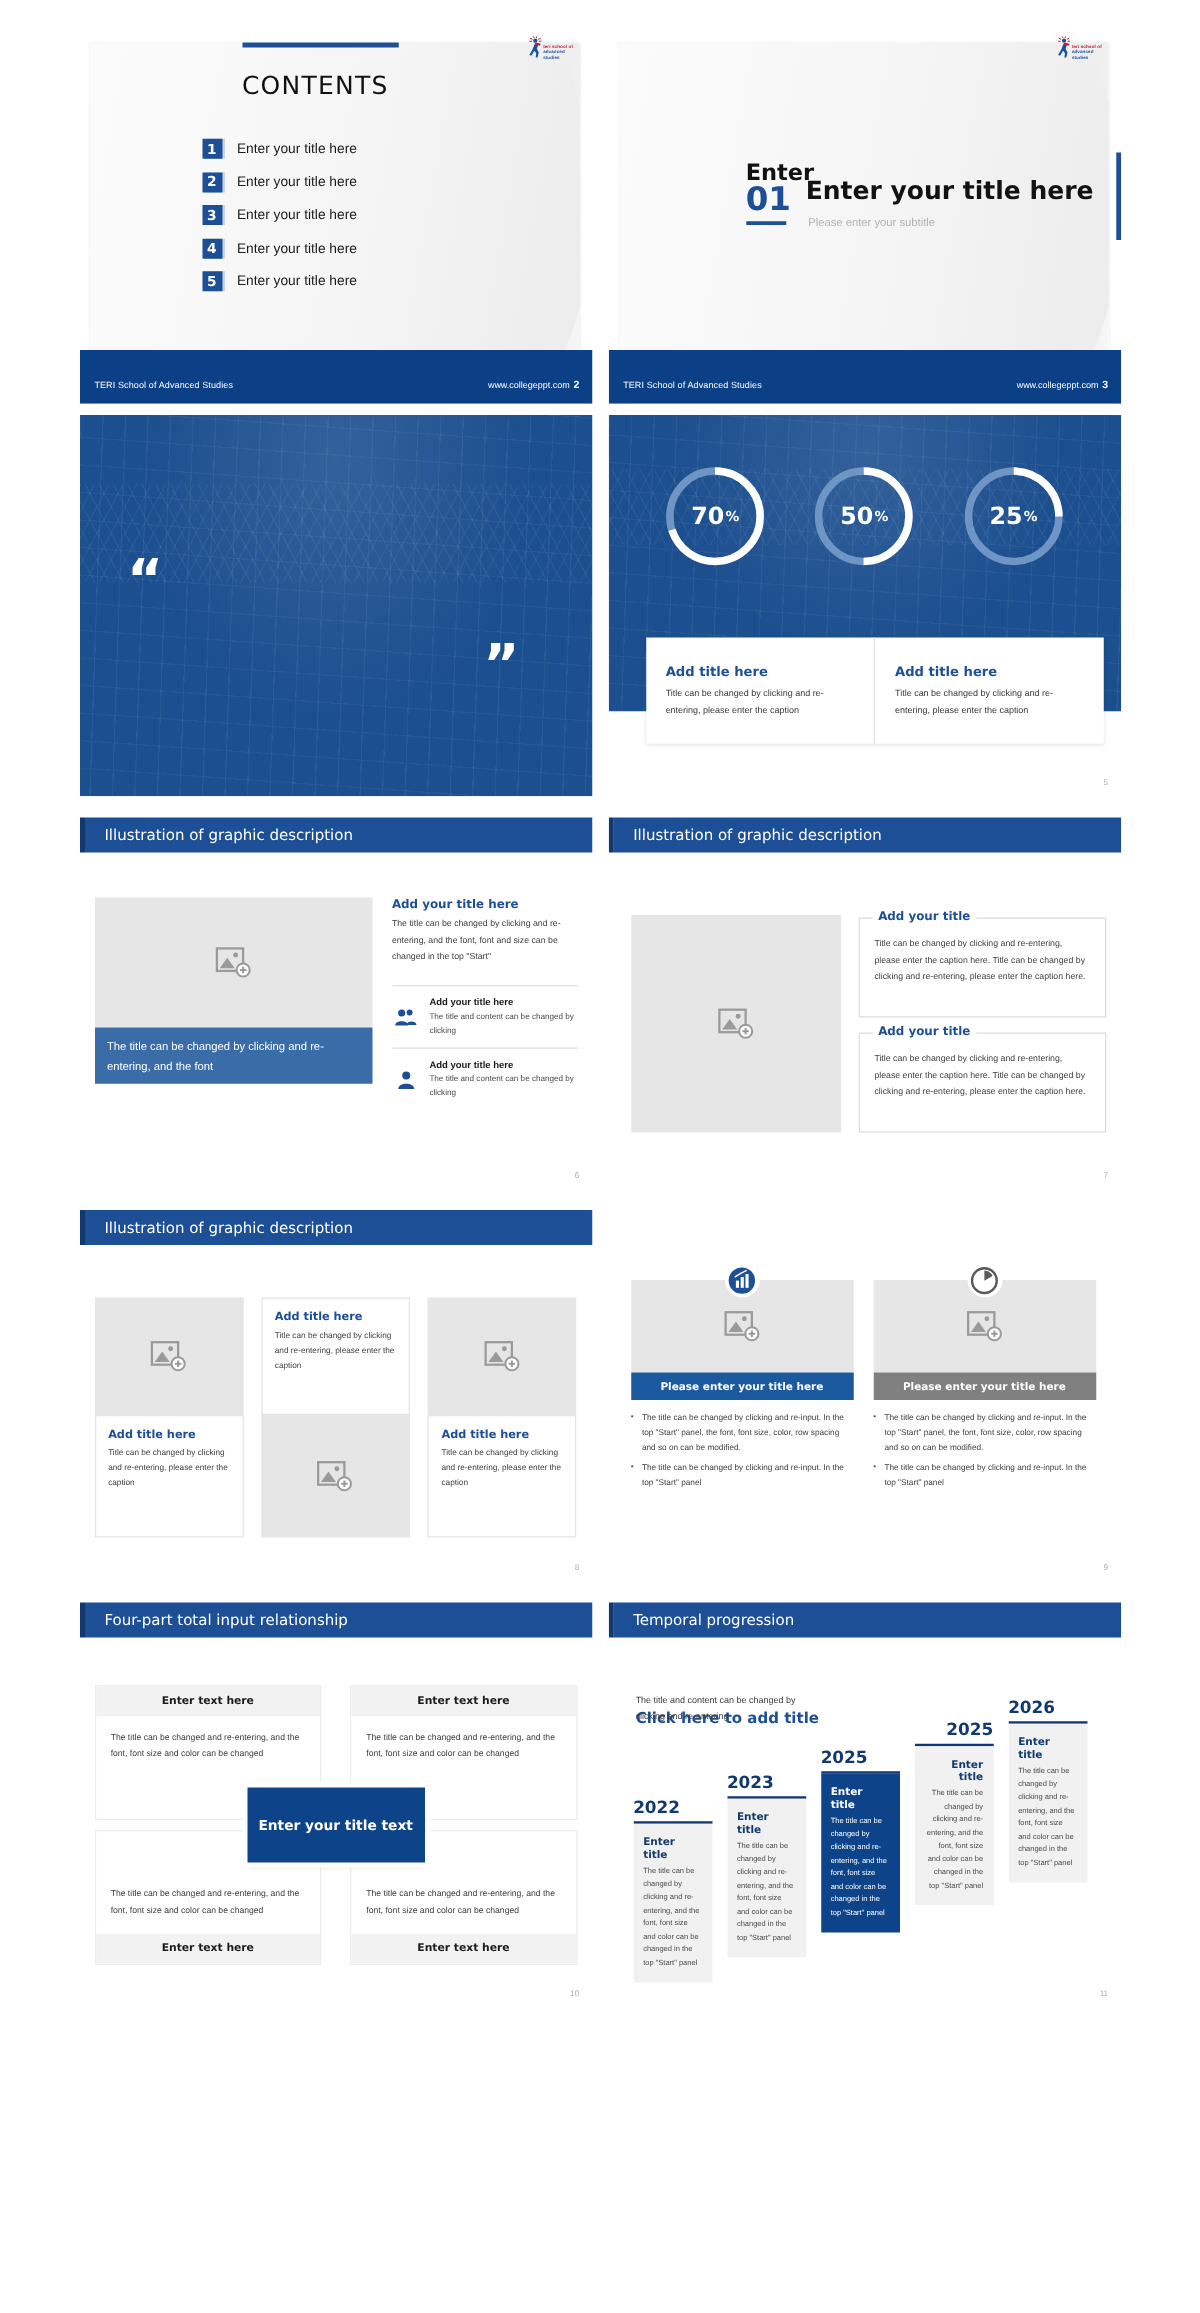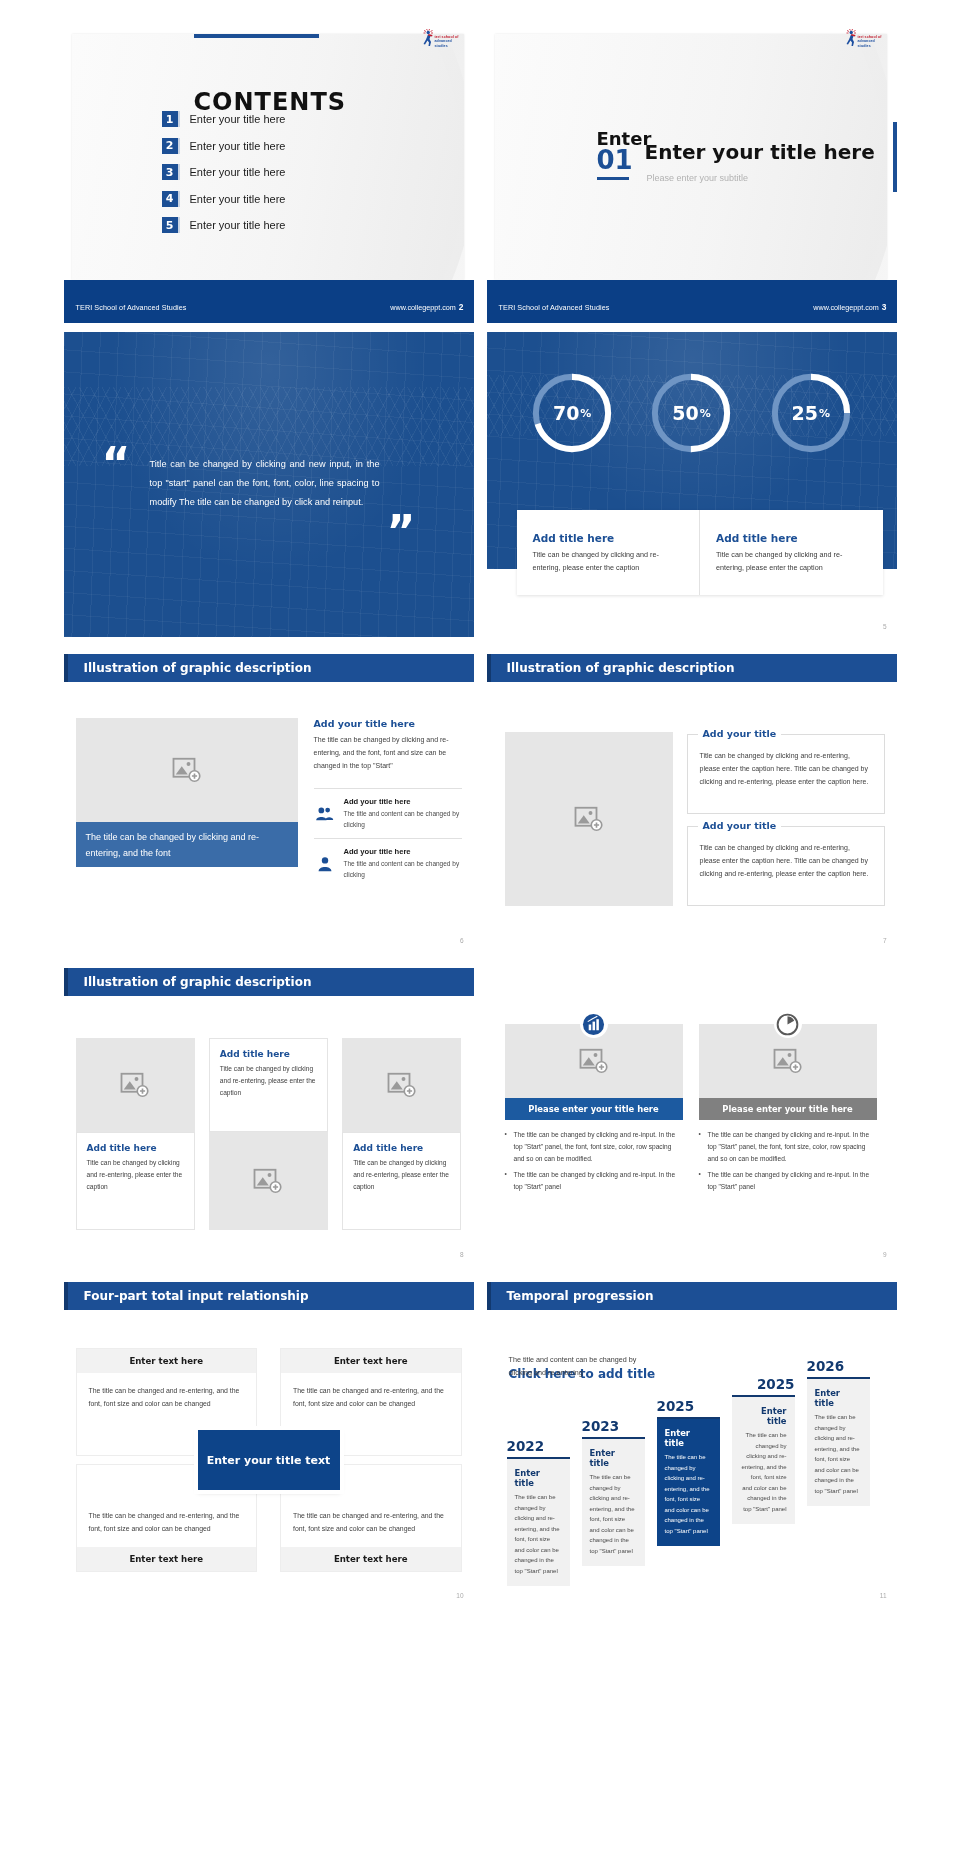--- a/index.html
+++ b/index.html
@@ -78,23 +78,22 @@
     letter-spacing:.1px;
   }
   .logo .ltext .l2 { color:#1d4fa0; }
 
   .topbar-accent {
     position:absolute; left:130px; top:16px; width:125px; height:4px;
     background:#1c4f95;
   }
   .contents-title {
     position:absolute; left:130px; top:38px;
-    font-size:24px; font-weight:bold; color:#111; letter-spacing:1px;
+    font-size:20px; font-weight:normal; color:#111; letter-spacing:1px;
     font-family:"DejaVu Sans", sans-serif;
-    margin-top:32px;
   }
   .toc { position:absolute; left:98px; top:93px; }
   .toc-row { display:flex; align-items:center; margin-bottom:10.5px; }
   .toc-num {
     width:16px; height:16px; background:#1c4f95; color:#fff;
     font-size:11px; font-weight:bold; display:flex;
     align-items:center; justify-content:center;
     font-family:"DejaVu Sans", sans-serif;
     box-shadow: 2px 0 0 #c9d4e4;
   }
@@ -183,21 +182,21 @@
   
   .hdr {
     position:absolute; left:4px; right:0; top:8px; height:28px;
     background:#1c4f95; display:flex; align-items:center;
   }
   .hdr::before{
     content:""; position:absolute; left:-4px; top:0; bottom:0; width:4px;
     background:#12396f;
   }
   .hdr span {
-    color:#fff; font-size:12px; font-weight:bold; margin-left:16px;
+    color:#fff; font-size:12px; font-weight:normal; margin-left:16px;
     font-family:"DejaVu Sans", sans-serif;
   }
   .ph {
     background:#e6e6e6; display:flex; align-items:center; justify-content:center;
   }
   .ph-icon { width:30px; height:26px; }
   .blue-cap {
     background:#3a6ca8; color:#fff; font-size:9px; line-height:1.75;
     padding:8px 10px;
   }
@@ -361,21 +360,20 @@
       <div class="footer-left">TERI School of Advanced Studies</div>
       <div class="footer-right">
         <span>www.collegeppt.com</span><span class="pg">3</span>
       </div>
     </div>
   </div>
 
   <div class="slide">
     <div class="photo-blue"></div>
     <div class="q-open">“</div>
-    <div class="quote-text">Title can be changed by clicking and new input, in the top "start" panel can the font, font, color, line spacing to modify The title can be changed by click and reinput.</div>
     <div class="q-close">”</div>
   </div>
 
   <div class="slide">
     <div class="photo-blue" style="bottom:68px;"></div>
 
     <div class="donuts">
       <div class="donut">
         <svg viewBox="0 0 100 100">
           <circle cx="50" cy="50" r="42" fill="none" stroke="#6f95c4" stroke-width="7"></circle>

